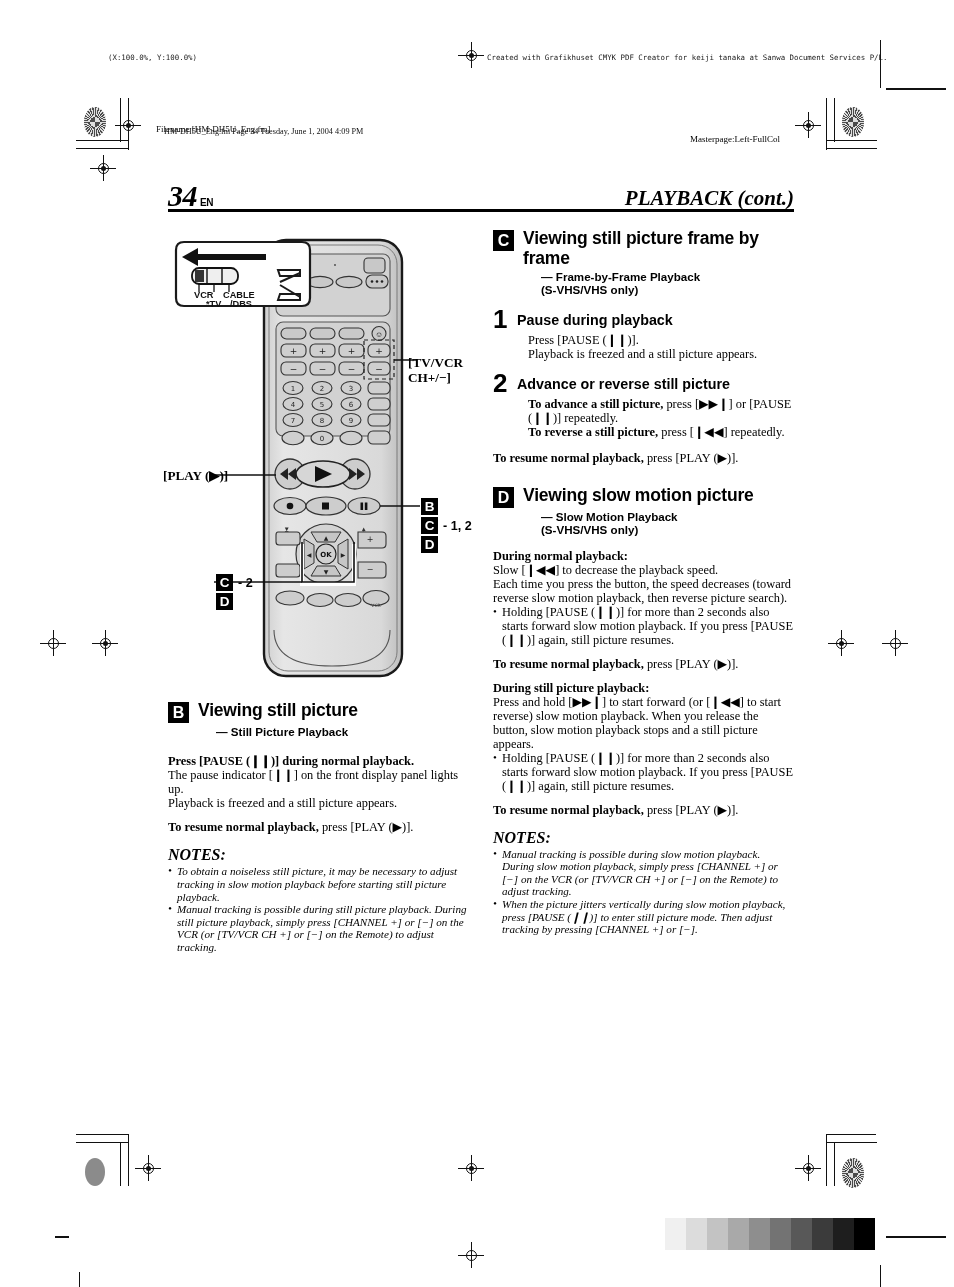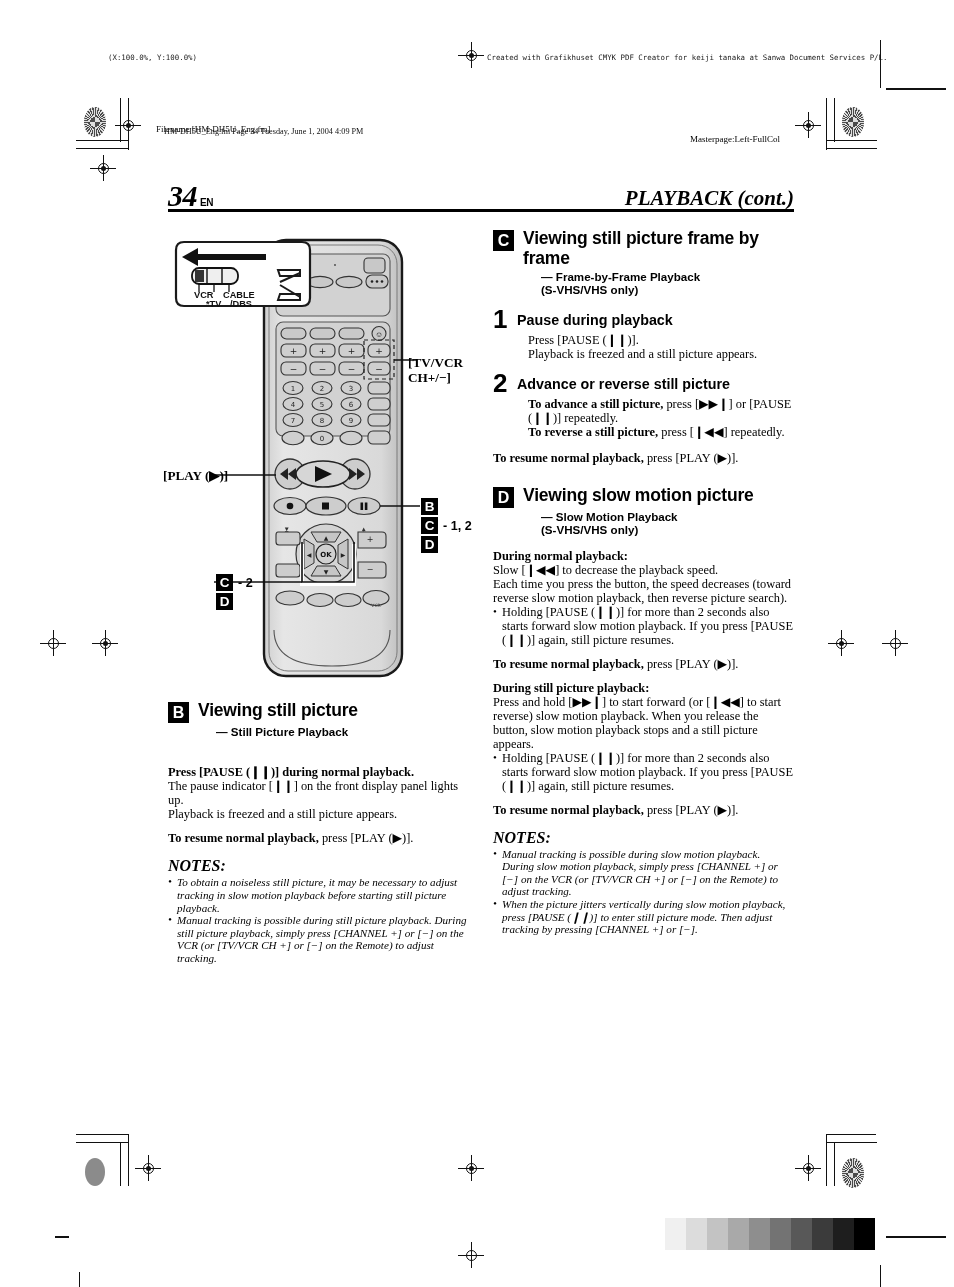--- a/index.html
+++ b/index.html
@@ -546,21 +546,21 @@
     </div>
   </div>
 
   <div class="col-left" style="top:700px;">
     <div class="sechead">
       <span class="badge">B</span>
       <h2>Viewing still picture</h2>
     </div>
     <div class="subhead">— Still Picture Playback</div>
 
-    <div class="body" style="margin-top:27px;">
+    <div class="body" style="margin-top:16px;">
       <p class="b">Press [PAUSE (❙❙)] during normal playback.</p>
       <p>The pause indicator [❙❙] on the front display panel lights up.</p>
       <p>Playback is freezed and a still picture appears.</p>
       <p class="sp"><span class="b">To resume normal playback,</span><span> press [PLAY (▶)].</span></p>
     </div>
 
     <div class="notes-title">NOTES:</div>
     <div class="notes">
       <div class="bullet">To obtain a noiseless still picture, it may be necessary to adjust tracking in slow motion playback before starting still picture playback.</div>
       <div class="bullet">Manual tracking is possible during still picture playback. During still picture playback, simply press [CHANNEL +] or [−] on the VCR (or [TV/VCR CH +] or [−] on the Remote) to adjust tracking.</div>

